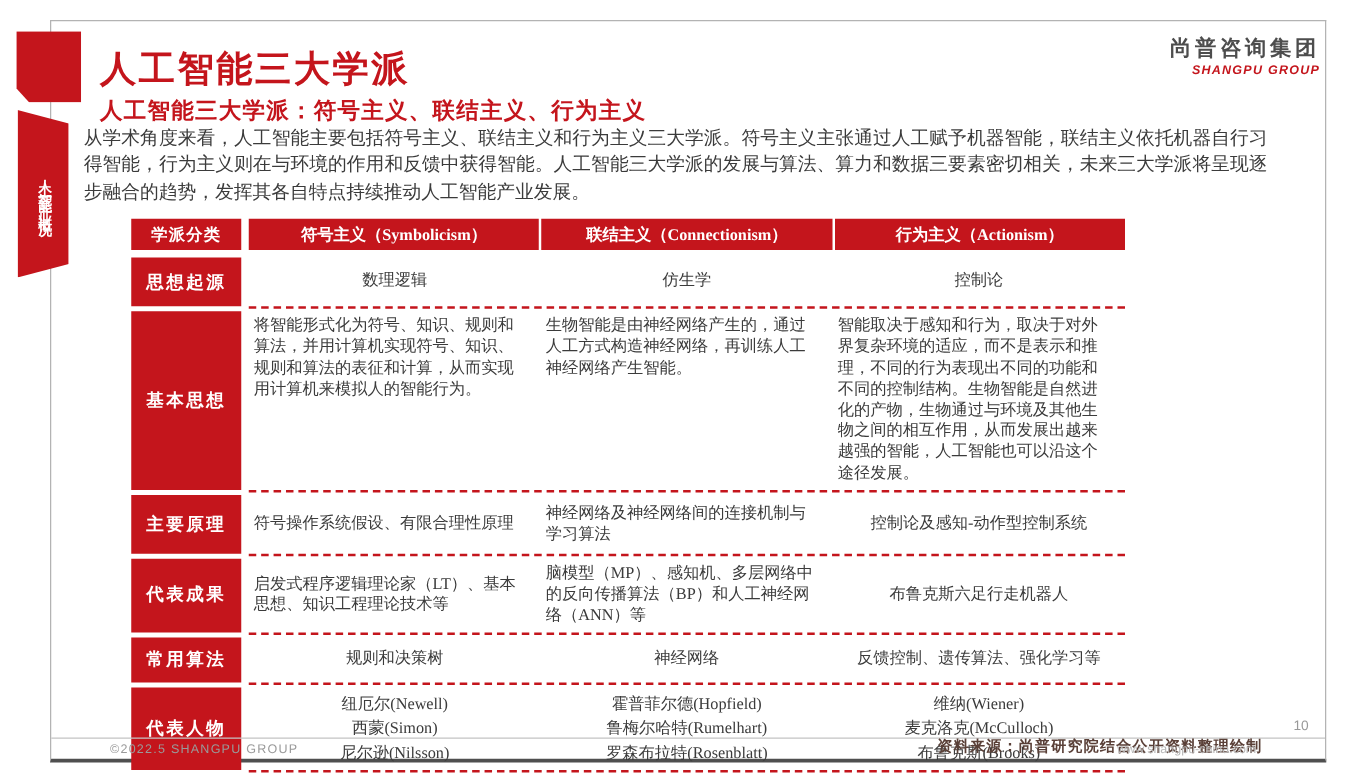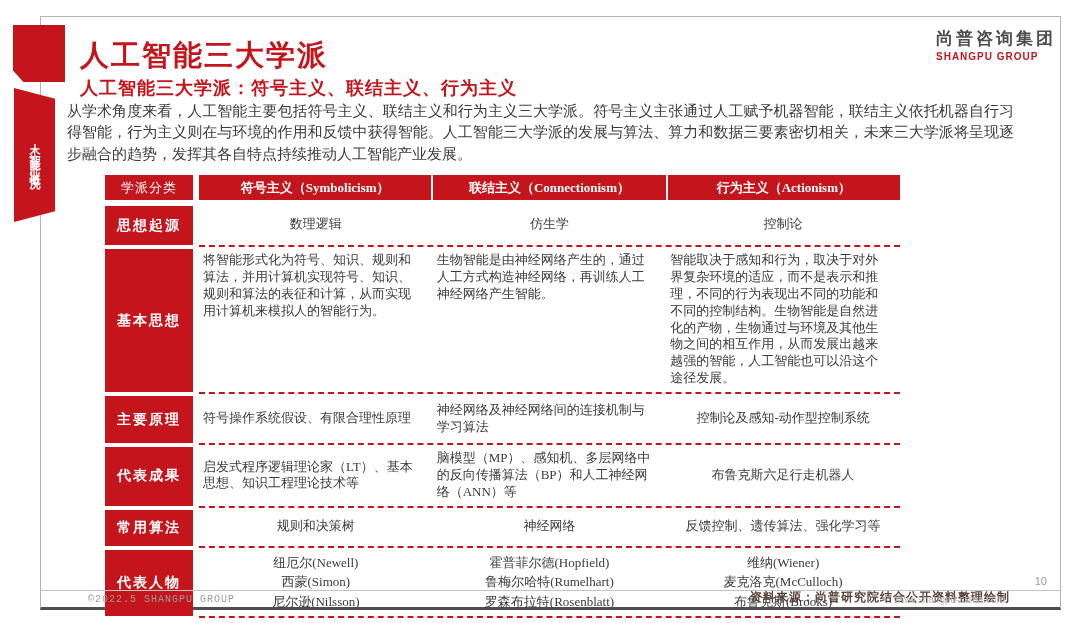--- a/index.html
+++ b/index.html
@@ -14,38 +14,38 @@
   
   .deco-square { position:absolute; left:13px; top:25px; width:52px; height:57px;
     background:#c4151c; clip-path:polygon(0 0,100% 0,100% 100%,20% 100%,0 80%); }
   .ribbon { position:absolute; left:14px; top:88px; width:41px; height:134px;
     background:#c4151c; clip-path:polygon(0 0,100% 8%,100% 92%,0 100%);
     display:flex; align-items:center; justify-content:center; }
   .ribbon span { writing-mode:vertical-rl; color:#ffffff; font-size:11px;
     font-weight:bold; letter-spacing:5px; line-height:1; }
 
   
-  .logo { position:absolute; top:27px; right:24px; text-align:left; }
+  .logo { position:absolute; top:27px; right:24px; text-align:right; }
   .logo-cn { font-size:17px; font-weight:bold; color:#4d4d4d; letter-spacing:3px;
     font-family:"Liberation Sans",sans-serif; }
-  .logo-en { font-size:10px; font-weight:bold; color:#c4151c;
+  .logo-en { font-size:10px; font-weight:bold; font-style:italic; color:#c4151c;
     letter-spacing:1px; margin-top:1px; font-family:"Liberation Sans",sans-serif; }
 
   
   .title { position:absolute; left:80px; top:36px; font-size:29px; font-weight:bold;
     color:#c4151c; letter-spacing:2px; }
   .subtitle { position:absolute; left:80px; top:76px; font-size:18px; font-weight:bold;
     color:#c4151c; letter-spacing:1px; }
   .body-text { position:absolute; left:67px; top:101px; width:947px; font-size:15px;
     line-height:1.43; color:#3b3b3b; text-align:justify; }
 
   
   .table { position:absolute; left:105px; top:175px; width:795px; }
   .thead { display:flex; height:25px; margin-bottom:4px; }
-  .th-label { width:88px; background:#c4151c; color:#fff; font-weight:normal; font-size:13px;
+  .th-label { width:88px; background:#c4151c; color:#fff; font-weight:bold; font-size:13px;
     display:flex; align-items:center; justify-content:center; letter-spacing:1px; margin-right:6px; }
   .th { flex:1; background:#c4151c; color:#fff; font-weight:bold; font-size:13px;
     display:flex; align-items:center; justify-content:center; }
   .th + .th { margin-left:2px; }
 
   .trow { display:flex; }
   .td-label { width:88px; margin:2px 6px 2px 0; background:#c4151c; color:#ffffff;
     font-weight:bold; font-size:14px; letter-spacing:2px;
     display:flex; align-items:center; justify-content:center; }
   .row-cells { flex:1; display:flex; border-bottom:2px dashed #c4151c; }
@@ -59,21 +59,21 @@
   .r2 .row-cells { min-height:51px; }
   .r3 .row-cells { min-height:59px; }
   .r4 .row-cells { min-height:40px; }
   .r5 .row-cells { min-height:53px; }
   .r5 .td { line-height:1.5; }
 
   
   .footer-line { position:absolute; left:41px; top:590px; width:1019px;
     border-top:1px solid #c4c4c4; }
   .copyright { position:absolute; left:88px; top:594px; font-size:10px; color:#9a9a9a;
-    letter-spacing:1px; font-family:Liberation Mono, monospace; }
+    letter-spacing:1px; font-family:Liberation Sans, sans-serif; }
   .source { position:absolute; top:589px; right:70px; font-size:12px; font-weight:bold;
     color:#5a4038; letter-spacing:1px; }
   .page-num { position:absolute; top:575px; right:33px; font-size:11px; color:#999;
     font-family:Liberation Sans, sans-serif; }
   .website { position:absolute; top:594px; right:75px; font-size:10px; color:#b8b8b8;
     font-family:"Liberation Sans",sans-serif; }
 </style>
 </head>
 <body>
 

